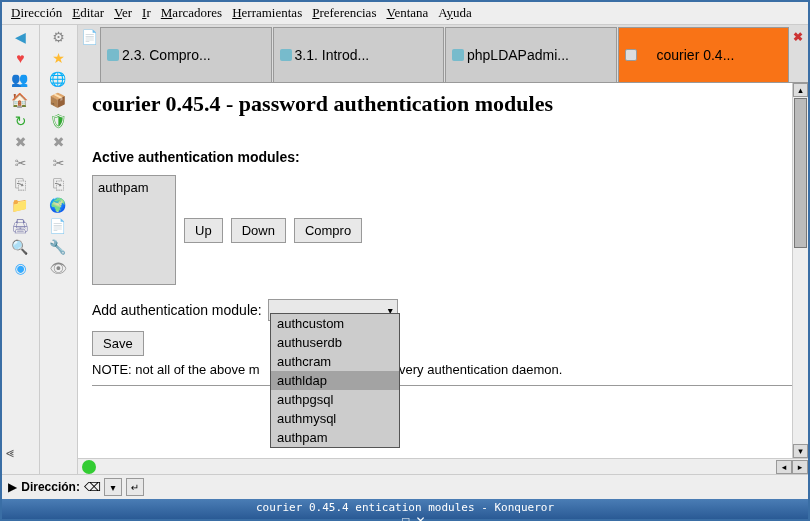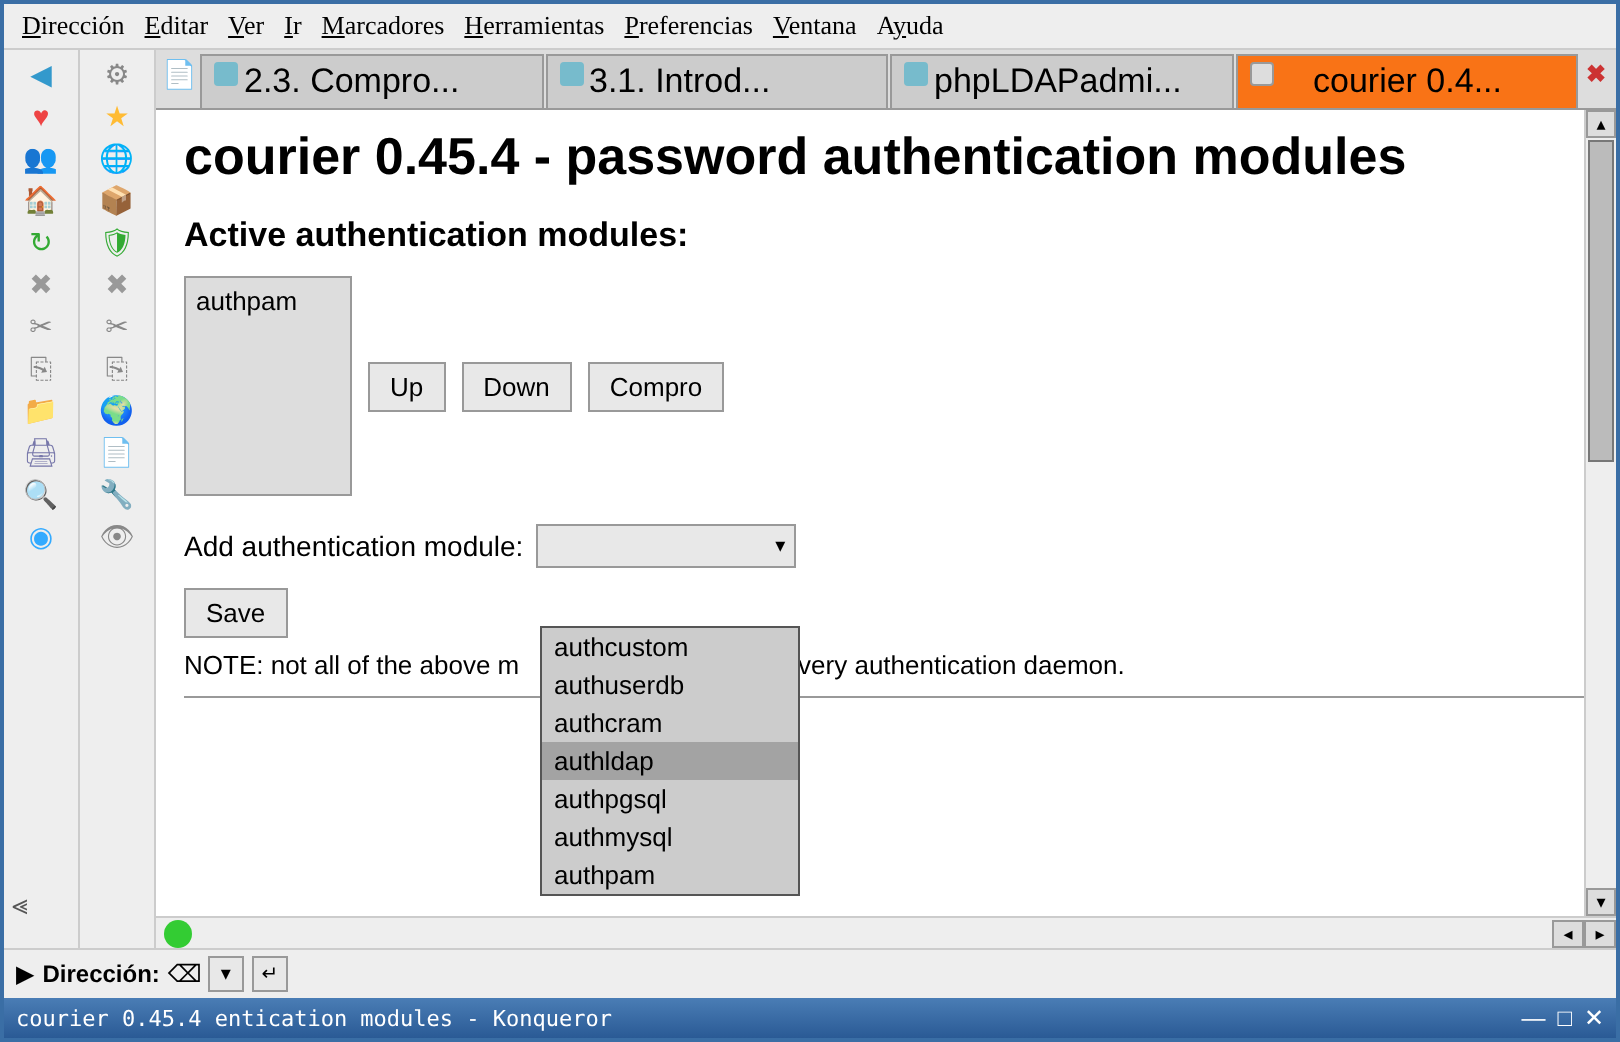--- a/index.html
+++ b/index.html
@@ -13,28 +13,28 @@
 
 .main-area { flex: 1; display: flex; min-height: 0; }
 
 .left-toolbar { width: 38px; background: #eee; border-right: 1px solid #ccc; display: flex; flex-direction: column; align-items: center; padding: 2px 0; gap: 1px; }
 .left-toolbar2 { width: 38px; background: #eee; border-right: 1px solid #ccc; display: flex; flex-direction: column; align-items: center; padding: 2px 0; gap: 1px; }
 .tb-icon { width: 20px; height: 20px; display: flex; align-items: center; justify-content: center; font-size: 14px; cursor: pointer; }
 
 .content-col { flex: 1; display: flex; flex-direction: column; min-width: 0; }
 
 .tabbar { display: flex; background: #ddd; border-bottom: 1px solid #999; padding: 2px 2px 0 2px; gap: 0; }
-.tab { flex: 1; min-width: 0; padding: 3px 6px; background: #ccc; border: 1px solid #999; border-bottom: none; margin-right: 1px; font-size: 17px; white-space: nowrap; overflow: hidden; text-overflow: ellipsis; display: flex; gap: 3px; cursor: pointer; }
+.tab { flex: 1; min-width: 0; padding: 19px 6px; background: #ccc; border: 1px solid #999; border-bottom: none; margin-right: 1px; font-size: 14px; white-space: nowrap; overflow: hidden; text-overflow: ellipsis; display: flex; align-items: center; gap: 3px; cursor: pointer; }
 .tab.active { background: #f97316; gap: 20px; }
 .tab-icon { width: 12px; height: 12px; display: inline-block; background: #7bc; border-radius: 2px; flex-shrink: 0; }
 .tab-close { width: 16px; padding: 3px; color: #c33; cursor: pointer; font-weight: bold; font-size: 12px; }
 
 .page { flex: 1; overflow: auto; background: #fff; position: relative; padding: 8px 14px; }
-.page h1 { font-family: Liberation Sans, sans-serif; font-size: 26px; font-weight: bold; margin-bottom: 14px; }
-.page h2 { font-size: 17px; font-weight: bold; margin-bottom: 10px; }
+.page h1 { font-family: Liberation Serif, serif; font-size: 22px; font-weight: bold; margin-bottom: 32px; }
+.page h2 { font-size: 14px; font-weight: bold; margin-bottom: 10px; }
 
 .module-row { display: flex; align-items: center; gap: 8px; margin-bottom: 14px; }
 .listbox { width: 84px; height: 110px; background: #ddd; border: 1px solid #999; padding: 3px; font-size: 13px; }
 .listbox .item { padding: 1px 2px; }
 
 .btn { padding: 4px 10px; background: #e8e8e8; border: 1px solid #999; font-size: 13px; cursor: pointer; }
 
 .add-row { display: flex; align-items: center; gap: 6px; margin-bottom: 10px; font-size: 14px; position: relative; }
 .combo { width: 130px; height: 22px; background: #e8e8e8; border: 1px solid #999; display: flex; align-items: center; padding: 0 4px; position: relative; cursor: pointer; }
 .combo::after { content: '▾'; position: absolute; right: 4px; font-size: 10px; }
@@ -48,21 +48,21 @@
 
 .hscrollbar { height: 16px; background: #eee; border-top: 1px solid #ccc; display: flex; align-items: center; position: relative; }
 .hscrollbar .arrow { width: 16px; height: 14px; background: #ddd; border: 1px solid #999; display: flex; align-items: center; justify-content: center; font-size: 9px; cursor: pointer; }
 .hscrollbar .green { width: 14px; height: 14px; border-radius: 50%; background: #3c3; margin: 0 4px; }
 
 .addrbar { display: flex; align-items: center; padding: 3px 6px; background: #eee; border-top: 1px solid #ccc; gap: 4px; font-size: 12px; }
 .addrbar .lbl { font-weight: bold; }
 .addrbar input { flex: 1; padding: 2px 4px; border: 1px solid #999; font-size: 12px; }
 .addrbar .abtn { width: 18px; height: 18px; border: 1px solid #999; background: #e8e8e8; display: flex; align-items: center; justify-content: center; cursor: pointer; font-size: 10px; }
 
-.taskbar { background: linear-gradient(#4a7db5, #2a5a95); color: #fff; padding: 2px 6px; display: flex; align-items: center; justify-content: space-between; font-size: 11px; height: 20px; }
+.taskbar { background: linear-gradient(#4a7db5, #2a5a95); color: #fff; padding: 2px 6px; display: flex; align-items: center; justify-content: space-between; font-size: 11px; height: 20px; flex-direction: column; }
 .taskbar .title { font-family: monospace; }
 .taskbar .wbtns { display: flex; gap: 6px; }
 .taskbar .wbtn { cursor: pointer; font-size: 12px; }
 
 .chevron { position: absolute; left: 6px; bottom: 60px; font-size: 14px; color: #555; cursor: pointer; }
 
 .vscroll { position: absolute; right: 0; top: 0; bottom: 0; width: 16px; background: #eee; border-left: 1px solid #ccc; }
 .vscroll .varrow { height: 14px; background: #ddd; border: 1px solid #999; display: flex; align-items: center; justify-content: center; font-size: 9px; cursor: pointer; }
 .vscroll .vthumb { background: #bbb; border: 1px solid #777; height: 40%; margin: 1px; }
 </style>

